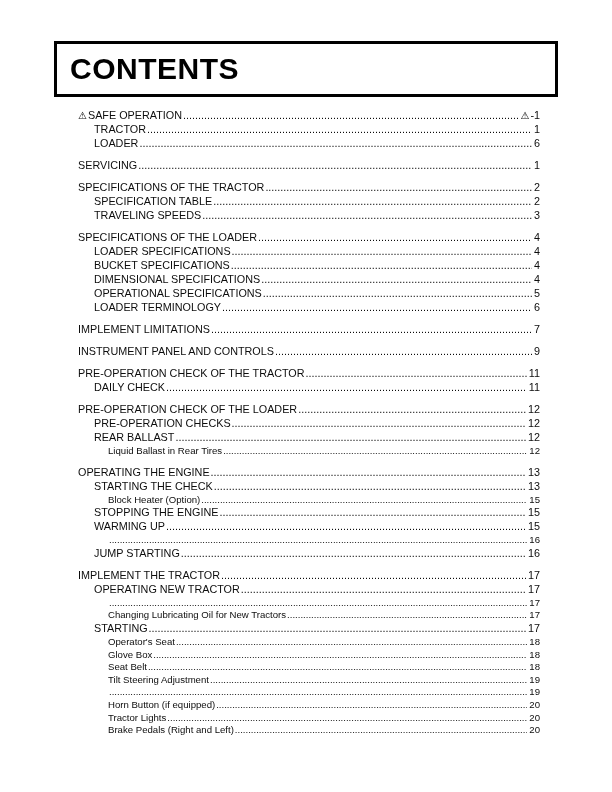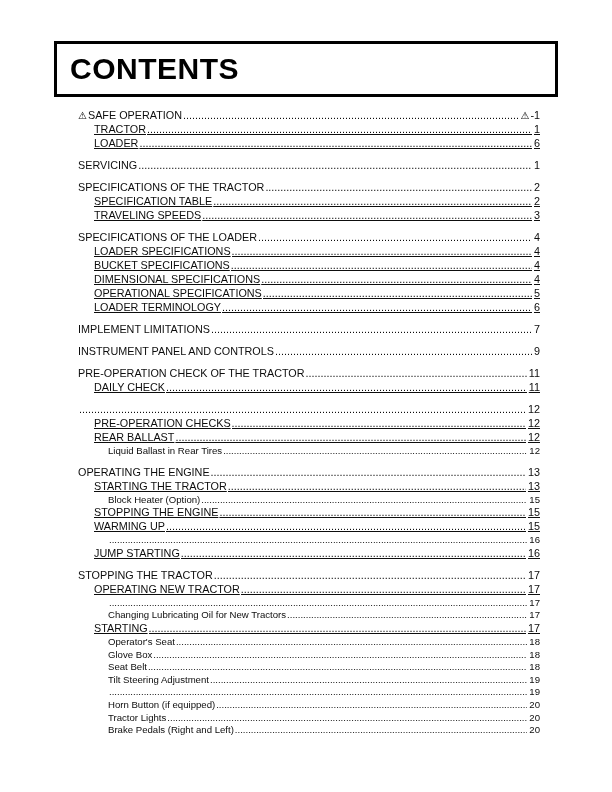--- a/index.html
+++ b/index.html
@@ -36,21 +36,21 @@
     width: 462px;
   }
   .row {
     display: flex;
     align-items: baseline;
     height: 14px;
     font-size: 10.8px;
     white-space: nowrap;
     color: #0d0d0d;
   }
-  .row.l1 { padding-left: 16px; text-decoration: underline; }
+  .row.l1 { padding-left: 16px; }
   .row.l2 {
     padding-left: 30px;
     height: 12.6px;
     font-size: 9.6px;
   }
   .row.gap { margin-top: 8px; }
   .title { flex: 0 0 auto; }
   .leader {
     flex: 1 1 auto;
     overflow: hidden;
@@ -157,20 +157,21 @@
         <span class="title">PRE-OPERATION CHECK OF THE TRACTOR</span>
         <span class="leader"></span>
         <span class="pagenum">11</span>
       </div>
       <div class="row l1">
         <span class="title">DAILY CHECK</span>
         <span class="leader"></span>
         <span class="pagenum">11</span>
       </div>
       <div class="row l0 gap">
+        <span class="title">PRE-OPERATION CHECK OF THE LOADER</span>
         <span class="leader"></span>
         <span class="pagenum">12</span>
       </div>
       <div class="row l1">
         <span class="title">PRE-OPERATION CHECKS</span>
         <span class="leader"></span>
         <span class="pagenum">12</span>
       </div>
       <div class="row l1">
         <span class="title">REAR BALLAST</span>
@@ -181,21 +182,21 @@
         <span class="title">Liquid Ballast in Rear Tires</span>
         <span class="leader"></span>
         <span class="pagenum">12</span>
       </div>
       <div class="row l0 gap">
         <span class="title">OPERATING THE ENGINE</span>
         <span class="leader"></span>
         <span class="pagenum">13</span>
       </div>
       <div class="row l1">
-        <span class="title">STARTING THE TRACTOR</span>
+        <span class="title">STARTING THE CHECK</span>
         <span class="leader"></span>
         <span class="pagenum">13</span>
       </div>
       <div class="row l2">
         <span class="title">Block Heater (Option)</span>
         <span class="leader"></span>
         <span class="pagenum">15</span>
       </div>
       <div class="row l1">
         <span class="title">STOPPING THE ENGINE</span>
@@ -210,21 +211,21 @@
       <div class="row l2">
         <span class="leader"></span>
         <span class="pagenum">16</span>
       </div>
       <div class="row l1">
         <span class="title">JUMP STARTING</span>
         <span class="leader"></span>
         <span class="pagenum">16</span>
       </div>
       <div class="row l0 gap">
-        <span class="title">STOPPING THE TRACTOR</span>
+        <span class="title">IMPLEMENT THE TRACTOR</span>
         <span class="leader"></span>
         <span class="pagenum">17</span>
       </div>
       <div class="row l1">
         <span class="title">OPERATING NEW TRACTOR</span>
         <span class="leader"></span>
         <span class="pagenum">17</span>
       </div>
       <div class="row l2">
         <span class="leader"></span>

